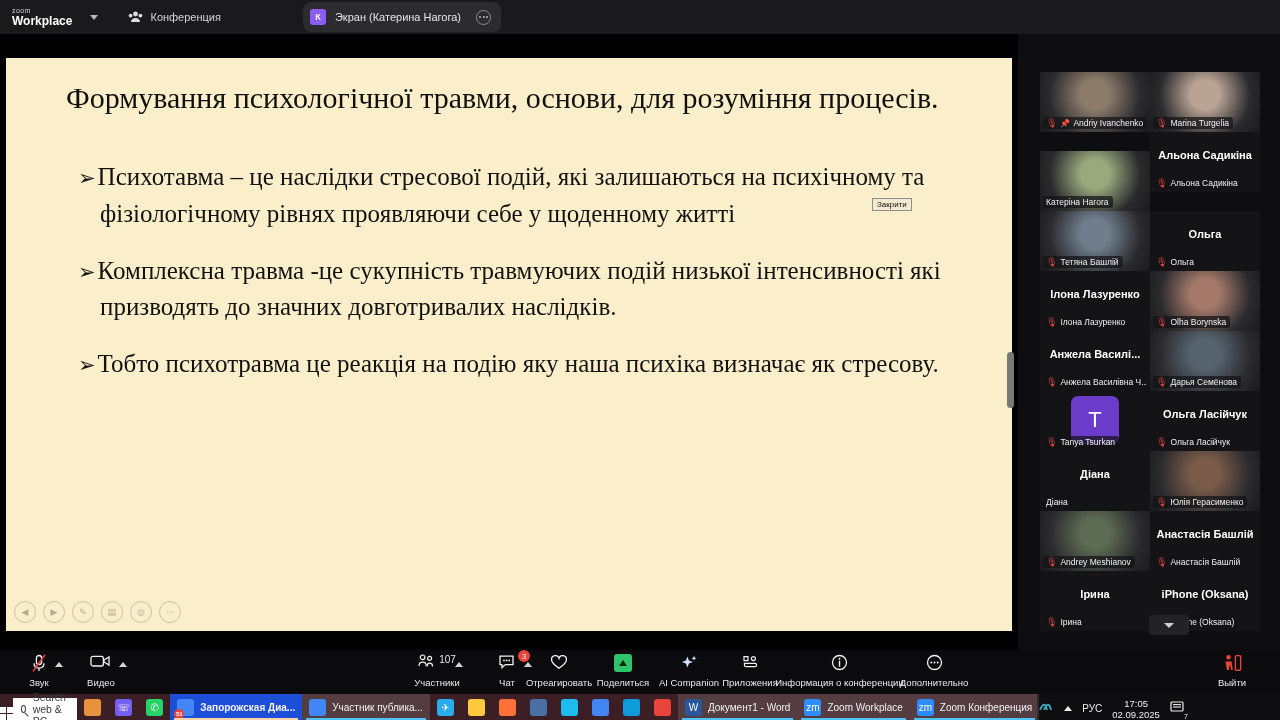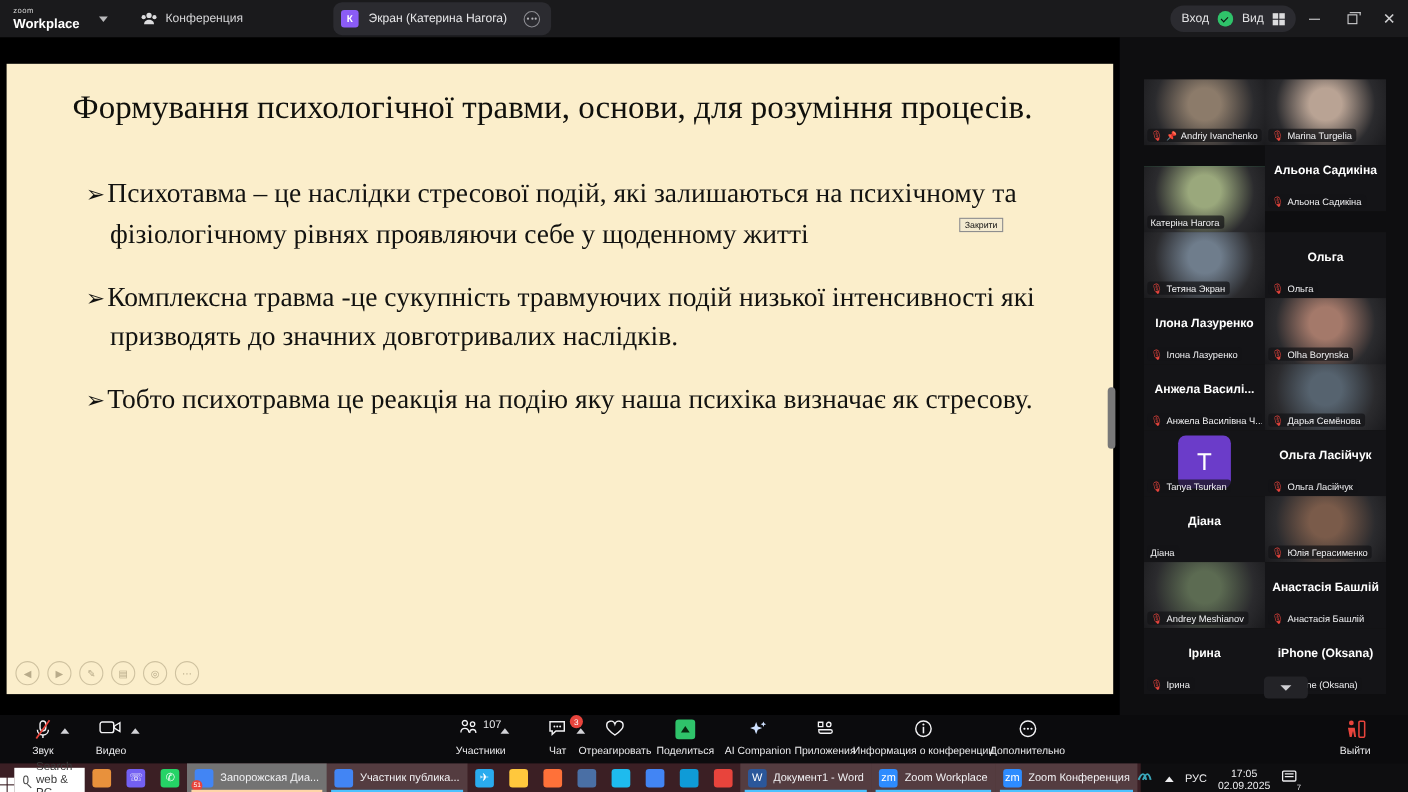--- a/index.html
+++ b/index.html
@@ -144,21 +144,21 @@
   .search {
     width: 168px; height: 22px; background: #fff; display: flex; align-items: center;
     gap: 7px; padding: 0 8px; font-size: 10.5px; color: #3a3a3a;
   }
   .srch-g { width: 8px; height: 8px; border: 1.4px solid #444; border-radius: 50%; position: relative; }
   .srch-g::after { content:""; position:absolute; right:-4px; bottom:-3px; width:5px; height:1.4px; background:#444; transform: rotate(45deg);}
   .tk { height: 26px; display: flex; align-items: center; gap: 6px; padding: 0 7px; position: relative; }
   .tk .lb { font-size: 10px; color: #f2f2f4; white-space: nowrap; max-width: 96px; overflow: hidden; text-overflow: ellipsis; }
   .tk.act { background: rgba(255,255,255,.13); }
   .tk.act::after { content: ""; position: absolute; left: 4px; right: 4px; bottom: 0; height: 2px; background: #4cc2ff; }
-  .tk.orange { background: #737373; }
+  .tk.orange { background: #1d4ed8; font-weight: bold; }
   .tk.orange::after { content: ""; position: absolute; left: 4px; right: 4px; bottom: 0; height: 2px; background: #ffd5a8; }
   .ic16 { width: 17px; height: 17px; border-radius: 3px; display: flex; align-items: center; justify-content: center; font-size: 10px; color: #fff; flex: 0 0 auto; position: relative; }
   .tray { margin-left: auto; display: flex; align-items: center; gap: 10px; padding-right: 3px; }
   .tray .lang { font-size: 10px; color: #f0f0f2; }
   .clock { font-size: 9.5px; color: #f0f0f2; line-height: 1.18; text-align: center; }
   .tray-up { width:0;height:0;border-left:4px solid transparent;border-right:4px solid transparent;border-bottom:5px solid #ededef;}
 </style>
 </head>
 <body>
 
@@ -182,42 +182,20 @@
   <div class="tab-screen">
     <div class="sq">К</div>
     <span class="lbl">Экран (Катерина Нагога)</span>
     <div class="dots">
         <i></i>
         <i></i>
         <i></i>
       </div>
   </div>
 
-  <div class="top-right">
-    <div class="pill-group">
-      <span class="txt">Вход</span>
-      <div class="shield"></div>
-      <span class="txt">Вид</span>
-      <div class="grid-ico">
-          <span></span>
-          <span></span>
-          <span></span>
-          <span></span>
-        </div>
-    </div>
-    <div class="wbtn">
-        <div class="m"></div>
-      </div>
-    <div class="wbtn">
-        <div class="r"></div>
-      </div>
-    <div class="wbtn">
-        <div class="x">✕</div>
-      </div>
-  </div>
 </div>
 
 <div class="stage">
   <div class="slide">
     <div class="slide-title">Формування психологічної травми, основи, для розуміння процесів.</div>
     <div class="close-btn">Закрити</div>
     <div class="bullets">
       <div class="bullet"><span class="arw">➢</span><span>Психотавма – це наслідки стресової подій, які залишаються на психічному та фізіологічному  рівнях проявляючи себе у щоденному житті</span></div>
       <div class="bullet"><span class="arw">➢</span><span>Комплексна травма -це сукупність травмуючих подій низької інтенсивності які призводять до значних довготривалих наслідків.</span></div>
       <div class="bullet"><span class="arw">➢</span><span>Тобто психотравма це реакція на подію яку наша психіка визначає як стресову.</span></div>
@@ -262,21 +240,21 @@
         <div class="big">Альона Садикіна</div>
         <div class="nm">
           <span class="muted">🎙</span>
           <span>Альона Садикіна</span>
         </div>
       </div>
       <div class="tile">
         <div class="ph" style="background: radial-gradient(circle at 50% 38%, rgb(111, 125, 140) 0%, rgb(111, 125, 140) 22%, rgb(43, 43, 46) 68%, rgb(26, 26, 29) 100%);"></div>
         <div class="nm">
           <span class="muted">🎙</span>
-          <span>Тетяна Экран</span>
+          <span>Тетяна Башлій</span>
         </div>
       </div>
       <div class="tile noavatar">
         <div class="big">Ольга</div>
         <div class="nm">
           <span class="muted">🎙</span>
           <span>Ольга</span>
         </div>
       </div>
       <div class="tile noavatar">

